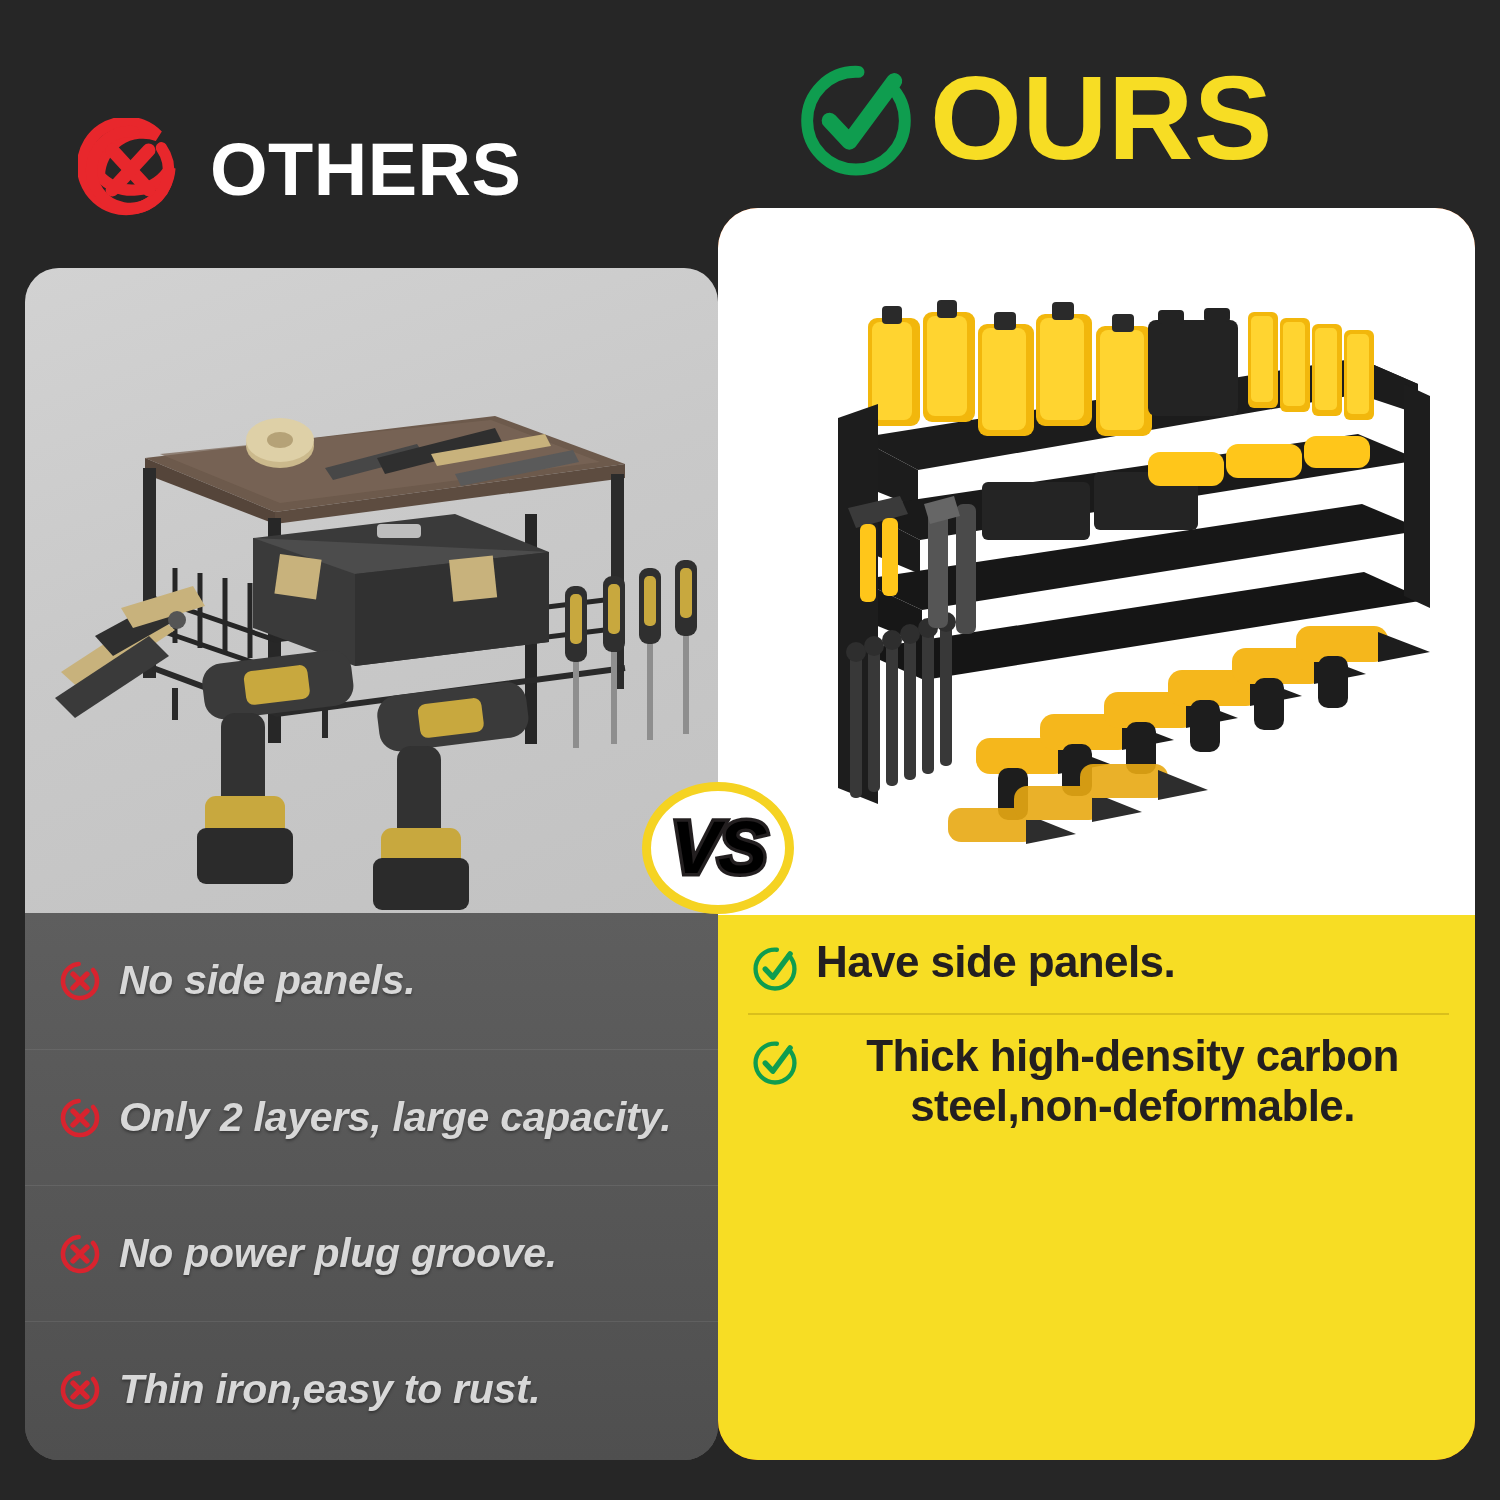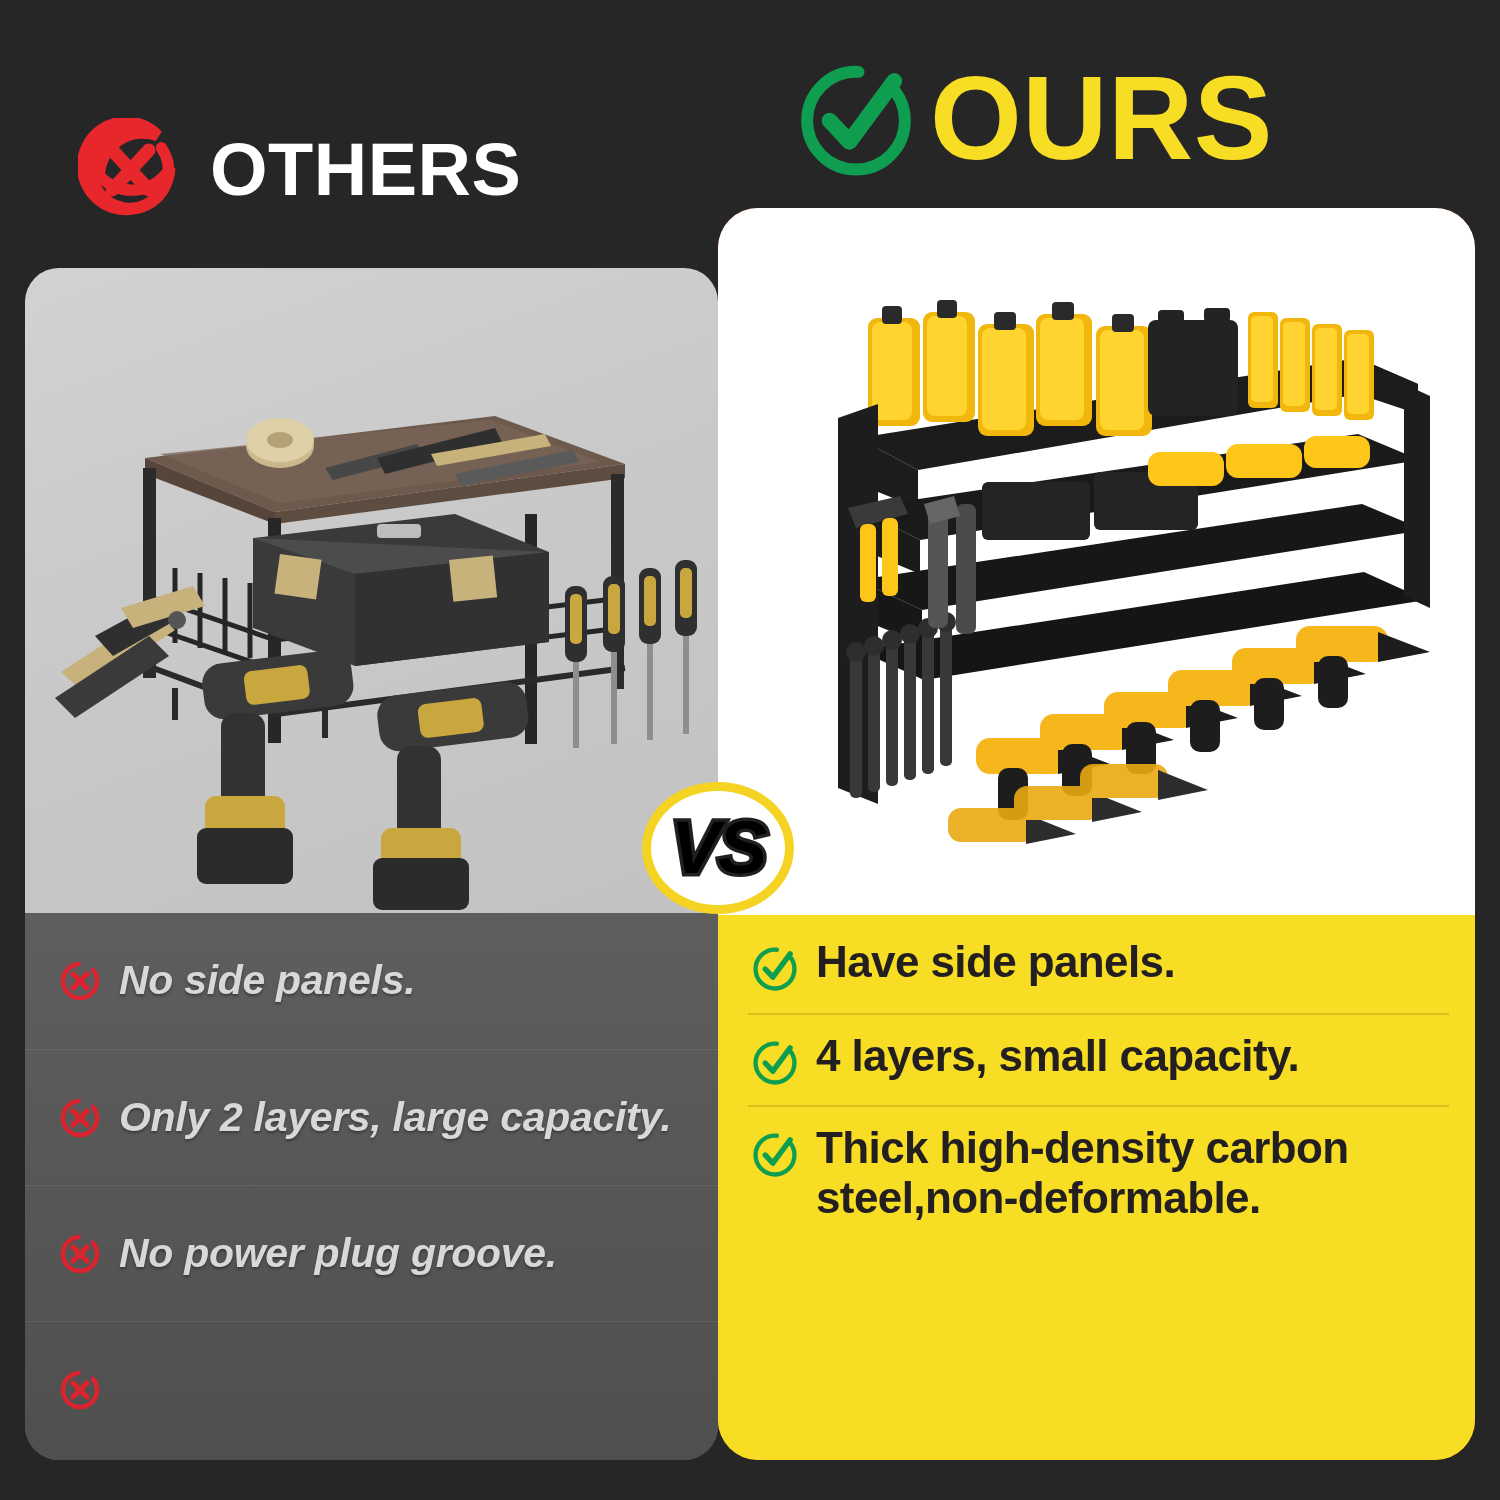--- a/index.html
+++ b/index.html
@@ -3,21 +3,21 @@
 <meta charset="utf-8">
 <style>
   html,body{margin:0;padding:0;}
   body{
     width:1500px;height:1500px;
     background:#262626;
     font-family:"Liberation Sans", sans-serif;
     overflow:hidden;
     position:relative;
   }
-  .stage{position:absolute;left:0;top:0;width:1500px;height:1500px;}
+  .stage{position:absolute;left:0;top:0;width:1500px;height:1500px;text-align:center;}
 
   
   .hdr{position:absolute;display:flex;align-items:center;}
   .hdr-others{left:78px;top:118px;}
   .hdr-ours{left:790px;top:52px;}
 
   .icon-x-circle{width:104px;height:104px;position:relative;flex:0 0 auto;}
   .icon-x-circle svg{display:block;}
   .icon-check-circle{width:132px;height:132px;position:relative;flex:0 0 auto;}
   .icon-check-circle svg{display:block;}
@@ -257,20 +257,21 @@
         <span class="txt">No power plug groove.</span>
       </div>
       <div class="li-left">
         <span class="bullet">
           <svg viewBox="0 0 100 100" width="46" height="46">
             <circle cx="50" cy="50" r="37" fill="none" stroke="#D9232E" stroke-width="10" stroke-dasharray="196 36" stroke-linecap="round" transform="rotate(-40 50 50)"></circle>
             <path d="M35 35 L65 65" stroke="#D9232E" stroke-width="12" stroke-linecap="round"></path>
             <path d="M65 35 L35 65" stroke="#D9232E" stroke-width="12" stroke-linecap="round"></path>
           </svg>
         </span>
+        <span class="txt">Thin iron,easy to rust.</span>
       </div>
     </div>
   </div>
 
   <div class="card-right">
 
     <div class="photo">
       <svg class="prod-r" viewBox="0 0 757 707">
 
         <g fill="#1c1c1c">
@@ -439,29 +440,20 @@
         </span>
         <span class="txt">Have side panels.</span>
       </div>
       <div class="li-right">
         <span class="bullet">
           <svg viewBox="0 0 100 100" width="54" height="54">
             <circle cx="50" cy="52" r="36" fill="none" stroke="#0F9D4F" stroke-width="8" stroke-dasharray="200 30" stroke-linecap="round" transform="rotate(-45 50 52)"></circle>
             <path d="M32 52 L46 67 L78 24" fill="none" stroke="#0F9D4F" stroke-width="10" stroke-linecap="round" stroke-linejoin="round"></path>
           </svg>
         </span>
-        <span class="txt">4 layers, small capacity.</span>
-      </div>
-      <div class="li-right">
-        <span class="bullet">
-          <svg viewBox="0 0 100 100" width="54" height="54">
-            <circle cx="50" cy="52" r="36" fill="none" stroke="#0F9D4F" stroke-width="8" stroke-dasharray="200 30" stroke-linecap="round" transform="rotate(-45 50 52)"></circle>
-            <path d="M32 52 L46 67 L78 24" fill="none" stroke="#0F9D4F" stroke-width="10" stroke-linecap="round" stroke-linejoin="round"></path>
-          </svg>
-        </span>
         <span class="txt">Thick high-density carbon steel,non-deformable.</span>
       </div>
     </div>
   </div>
 
   <div class="vs">
     <span class="vs-text">VS</span>
   </div>
 
 </div>

